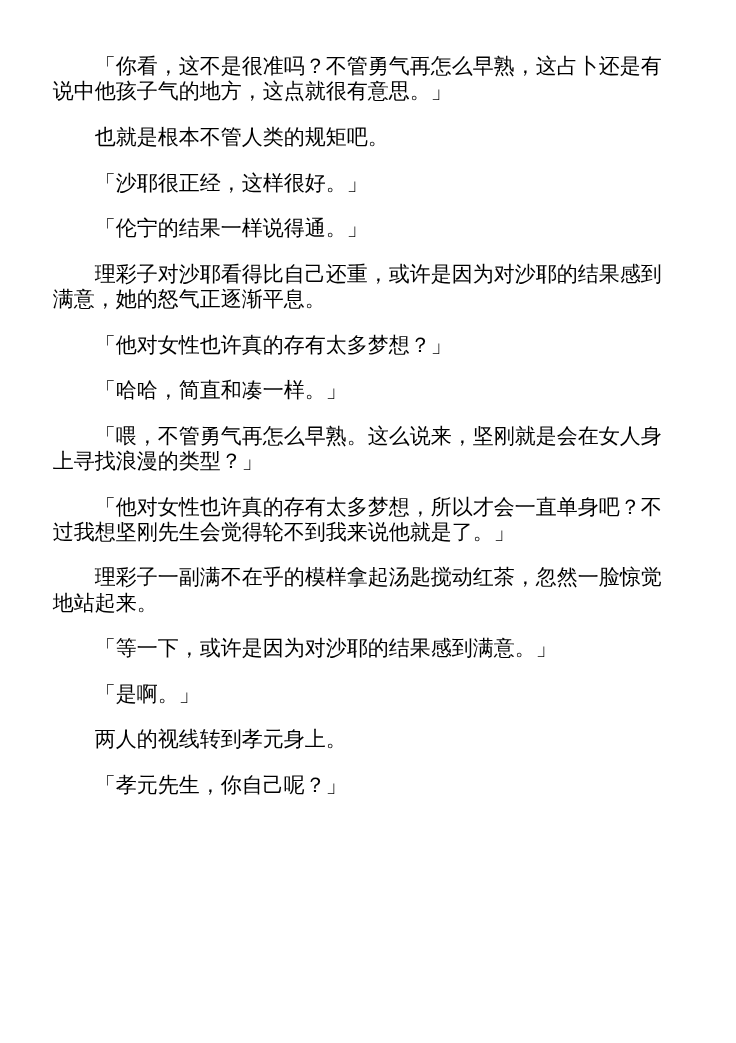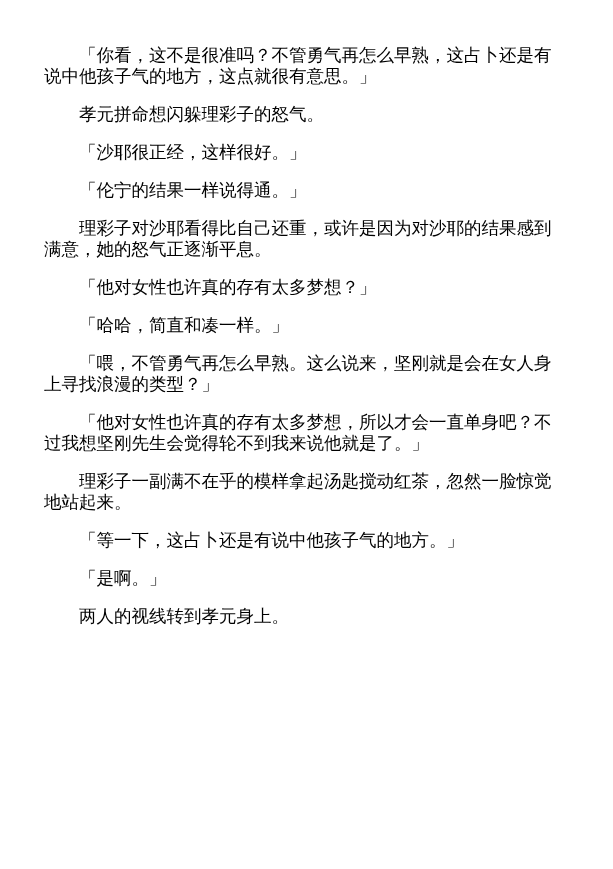--- a/index.html
+++ b/index.html
@@ -27,25 +27,26 @@
     text-indent: 2em;
     word-break: break-all;
     overflow-wrap: break-word;
   }
 </style>
 </head>
 <body>
 
 <div class="page">
   <p>「你看，这不是很准吗？不管勇气再怎么早熟，这占卜还是有说中他孩子气的地方，这点就很有意思。」</p>
-  <p>孝元拼命想闪躲理彩子的怒气。</p>
+  <p>也就是根本不管人类的规矩吧。</p>
   <p>「沙耶很正经，这样很好。」</p>
   <p>「伦宁的结果一样说得通。」</p>
   <p>理彩子对沙耶看得比自己还重，或许是因为对沙耶的结果感到满意，她的怒气正逐渐平息。</p>
   <p>「他对女性也许真的存有太多梦想？」</p>
   <p>「哈哈，简直和凑一样。」</p>
   <p>「喂，不管勇气再怎么早熟。这么说来，坚刚就是会在女人身上寻找浪漫的类型？」</p>
   <p>「他对女性也许真的存有太多梦想，所以才会一直单身吧？不过我想坚刚先生会觉得轮不到我来说他就是了。」</p>
   <p>理彩子一副满不在乎的模样拿起汤匙搅动红茶，忽然一脸惊觉地站起来。</p>
-  <p>「等一下，这占卜还是有说中他孩子气的地方。」</p>
+  <p>「等一下，或许是因为对沙耶的结果感到满意。」</p>
   <p>「是啊。」</p>
   <p>两人的视线转到孝元身上。</p>
+  <p>「孝元先生，你自己呢？」</p>
 </div>
 
 </body></html>

